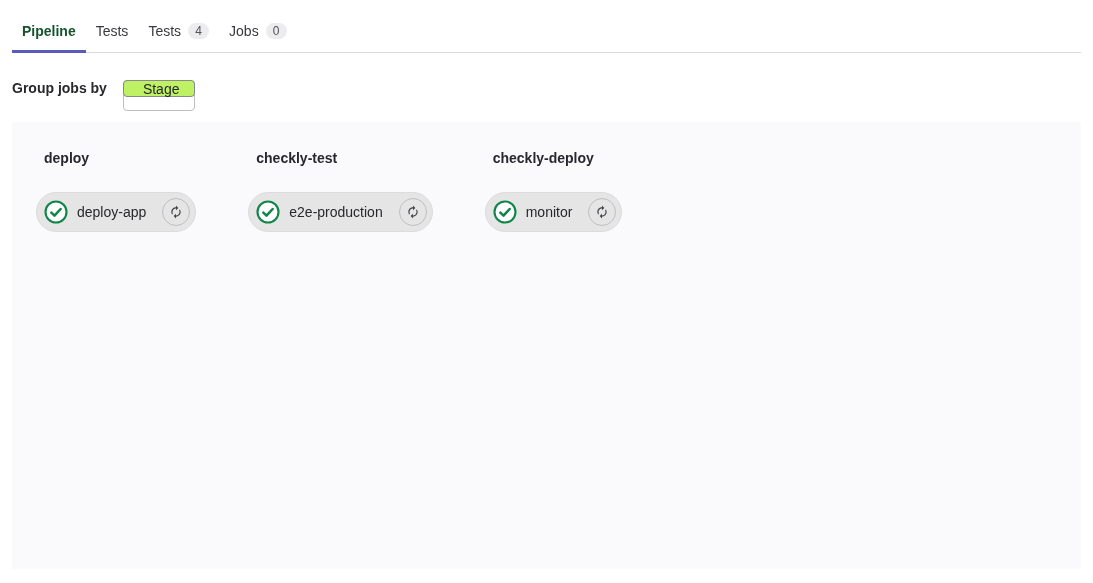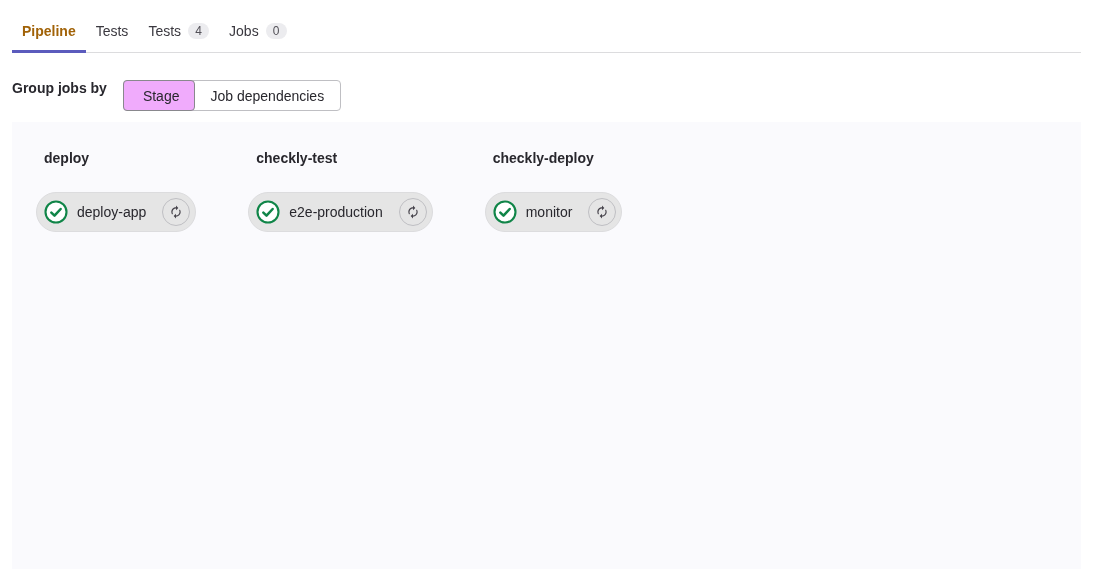--- a/index.html
+++ b/index.html
@@ -25,21 +25,21 @@
     gap: 7px;
     padding: 0 10px 11px 10px;
     margin-bottom: -1px;
     border-bottom: 3px solid transparent;
     color: #3a383f;
     cursor: pointer;
     line-height: 16px;
   }
   .tab.active {
     font-weight: 700;
-    color: #a16207;
+    color: #14532d;
     border-bottom-color: var(--active-tab-indicator, #5b5bbd);
   }
   .badge {
     display: inline-flex;
     align-items: center;
     justify-content: center;
     min-width: 21px;
     height: 16px;
     padding: 0 7px;
     border-radius: 9px;
@@ -74,23 +74,23 @@
     border: 1px solid transparent;
     border-radius: 4px;
     font-family: inherit;
     font-size: 14px;
     color: #28272d;
     cursor: pointer;
     line-height: 1;
   }
   .segment.selected {
     margin: -1px;
-    height: 31px;
+    height: 17px;
     border-color: #89888d;
-    background: #f0abfc;
+    background: #bef264;
     padding-left: 19px;
   }
 
   
   .graph-panel {
     margin-top: 11px;
     height: 447px;
     background: var(--panel-background, #fafafd);
   }
   .stages {
@@ -157,21 +157,20 @@
     <div class="tab">
       <span>Jobs</span>
       <span class="badge">0</span>
     </div>
   </nav>
 
   <div class="toolbar">
     <span class="toolbar-label">Group jobs by</span>
     <div class="segmented">
       <button class="segment selected">Stage</button>
-      <button class="segment">Job dependencies</button>
     </div>
   </div>
 
   <div class="graph-panel">
     <div class="stages">
 
       <div class="stage">
         <div class="stage-title">deploy</div>
         <div class="job-pill">
           <span class="status-icon">

